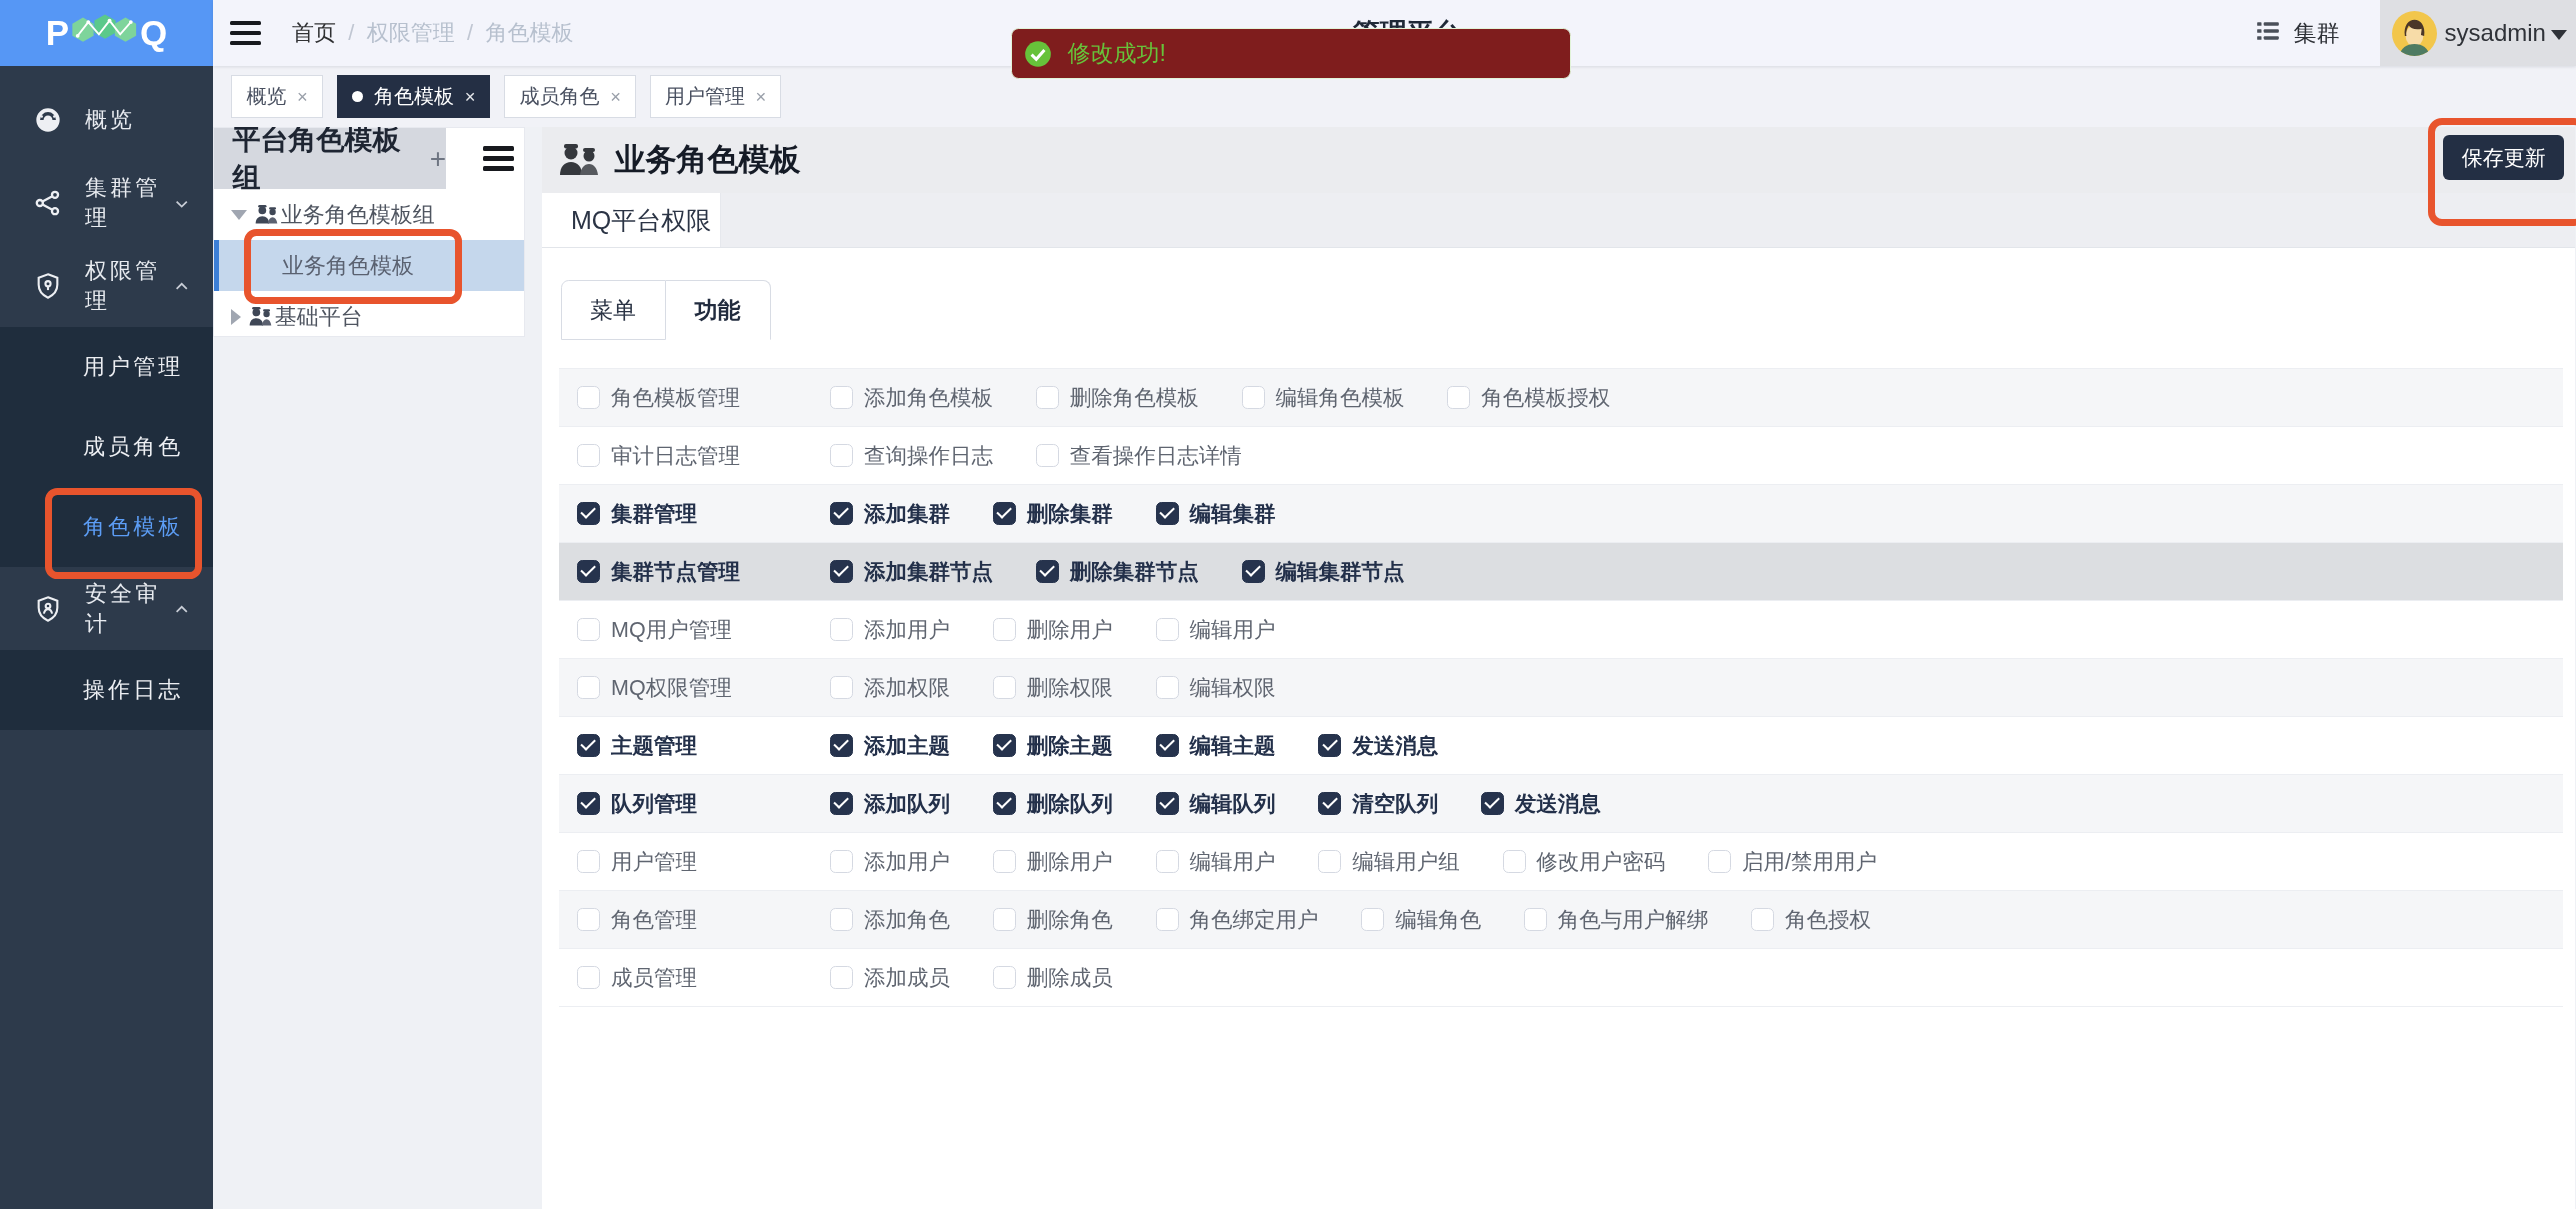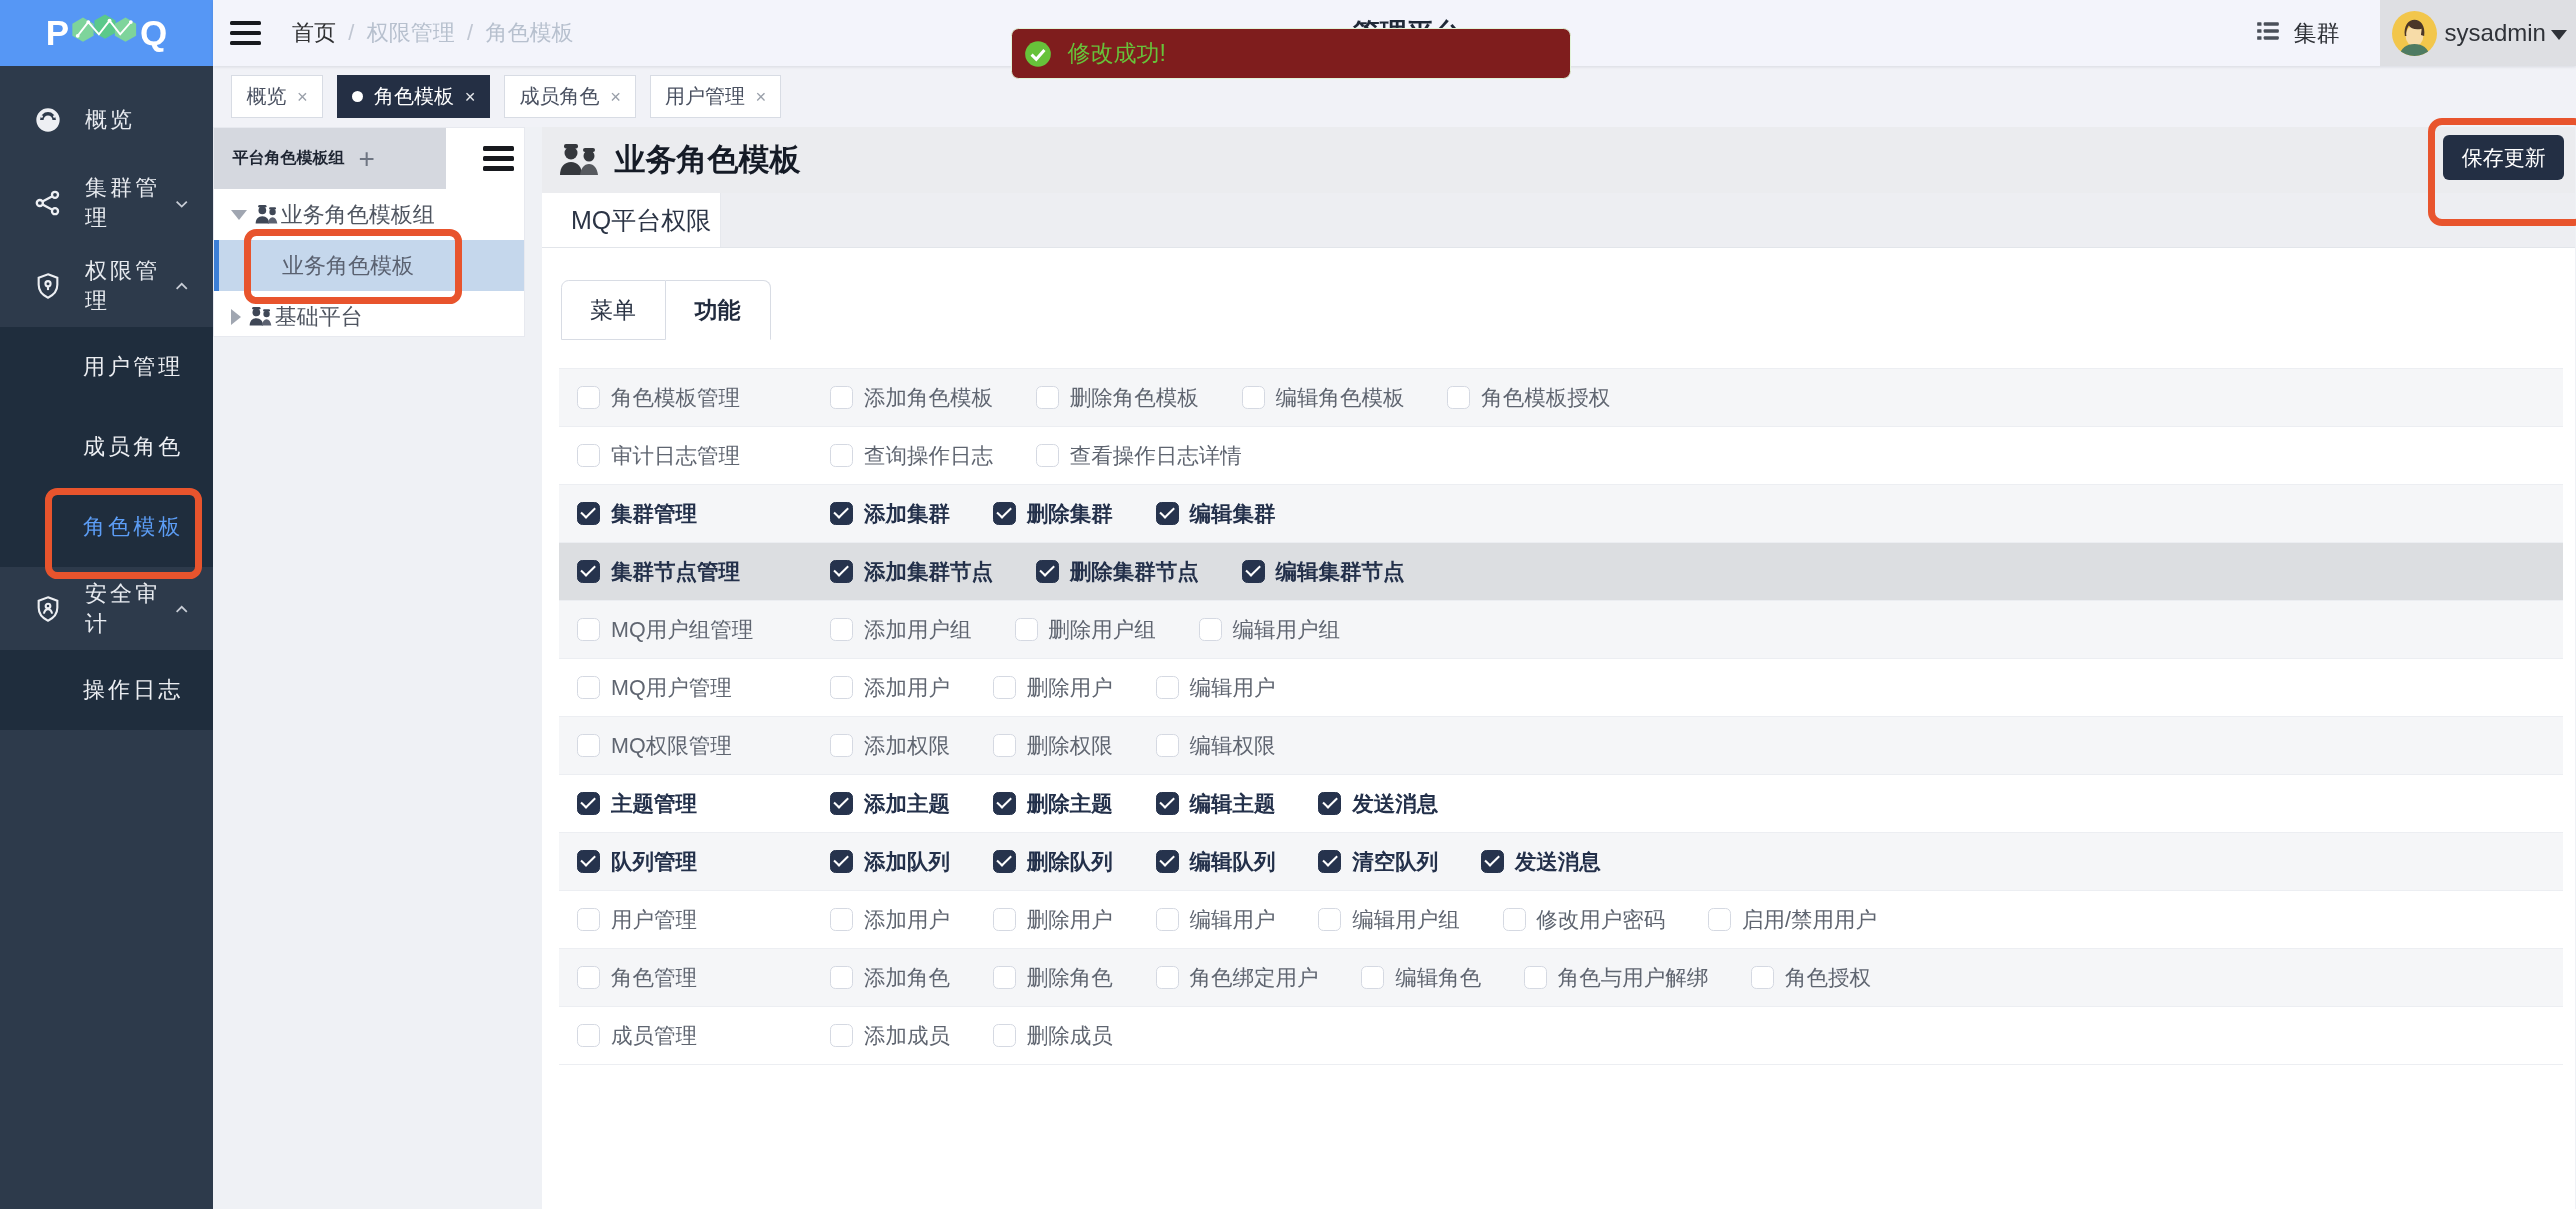--- a/index.html
+++ b/index.html
@@ -49,21 +49,21 @@
   .tag.active .tag-dot{width:11.5px;height:11.5px;border-radius:50%;background:#fff;margin-right:10.7px;}
   .tag.active .tag-x{color:#E5E7EB;}
 
   
   .content{position:absolute;left:213px;top:127px;width:2363px;height:1082px;background:#EFF1F5;}
 
   
   .tree-card{position:absolute;left:0;top:0;width:312px;height:210px;background:#fff;border:0.8px solid #E7E9EF;box-sizing:border-box;}
   .tree-head{height:61px;display:flex;align-items:center;}
   .tree-head .th-block{height:61px;width:232px;background:#D5D8DF;display:flex;align-items:center;padding-left:18.4px;box-sizing:border-box;}
-  .tree-head .th-title{font-size:16px;font-weight:bold;color:#1E2532;}
+  .tree-head .th-title{font-size:28px;font-weight:bold;color:#1E2532;}
   .tree-head .th-add{font-size:28px;color:#6E7582;margin-left:14px;font-weight:normal;cursor:pointer;}
   .tree-burger{width:31px;display:flex;flex-direction:column;gap:5.4px;margin-left:37px;cursor:pointer;}
   .tree-burger i{display:block;height:4.6px;background:#17191e;border-radius:1.5px;}
   .tree-node{height:51px;display:flex;align-items:center;padding-left:17px;font-size:22px;color:#4F5560;cursor:pointer;position:relative;}
   .tree-node .t-caret{width:0;height:0;margin-right:7.7px;}
   .t-caret.exp{border-left:8.4px solid transparent;border-right:8.4px solid transparent;border-top:10px solid #A0A6B1;}
   .t-caret.col{border-top:8.4px solid transparent;border-bottom:8.4px solid transparent;border-left:10px solid #A0A6B1;}
   .tree-node .t-icon{width:23px;height:20px;margin-right:3.1px;}
   .tree-node.selected{background:#C5D7EC;padding-left:68px;color:#5A6170;}
   .tree-node.selected::before{content:"";position:absolute;left:0;top:0;width:5.4px;height:100%;background:#3D7FD6;}
@@ -383,38 +383,20 @@
               </label>
               <label class="perm-item checked">
                 <span class="cb checked"></span>
                 <span class="perm-label">删除集群节点</span>
               </label>
               <label class="perm-item checked">
                 <span class="cb checked"></span>
                 <span class="perm-label">编辑集群节点</span>
               </label>
             </div>
-            <div class="perm-row alt">
-              <label class="perm-item first">
-                <span class="cb"></span>
-                <span class="perm-label">MQ用户组管理</span>
-              </label>
-              <label class="perm-item">
-                <span class="cb"></span>
-                <span class="perm-label">添加用户组</span>
-              </label>
-              <label class="perm-item">
-                <span class="cb"></span>
-                <span class="perm-label">删除用户组</span>
-              </label>
-              <label class="perm-item">
-                <span class="cb"></span>
-                <span class="perm-label">编辑用户组</span>
-              </label>
-            </div>
             <div class="perm-row">
               <label class="perm-item first">
                 <span class="cb"></span>
                 <span class="perm-label">MQ用户管理</span>
               </label>
               <label class="perm-item">
                 <span class="cb"></span>
                 <span class="perm-label">添加用户</span>
               </label>
               <label class="perm-item">

